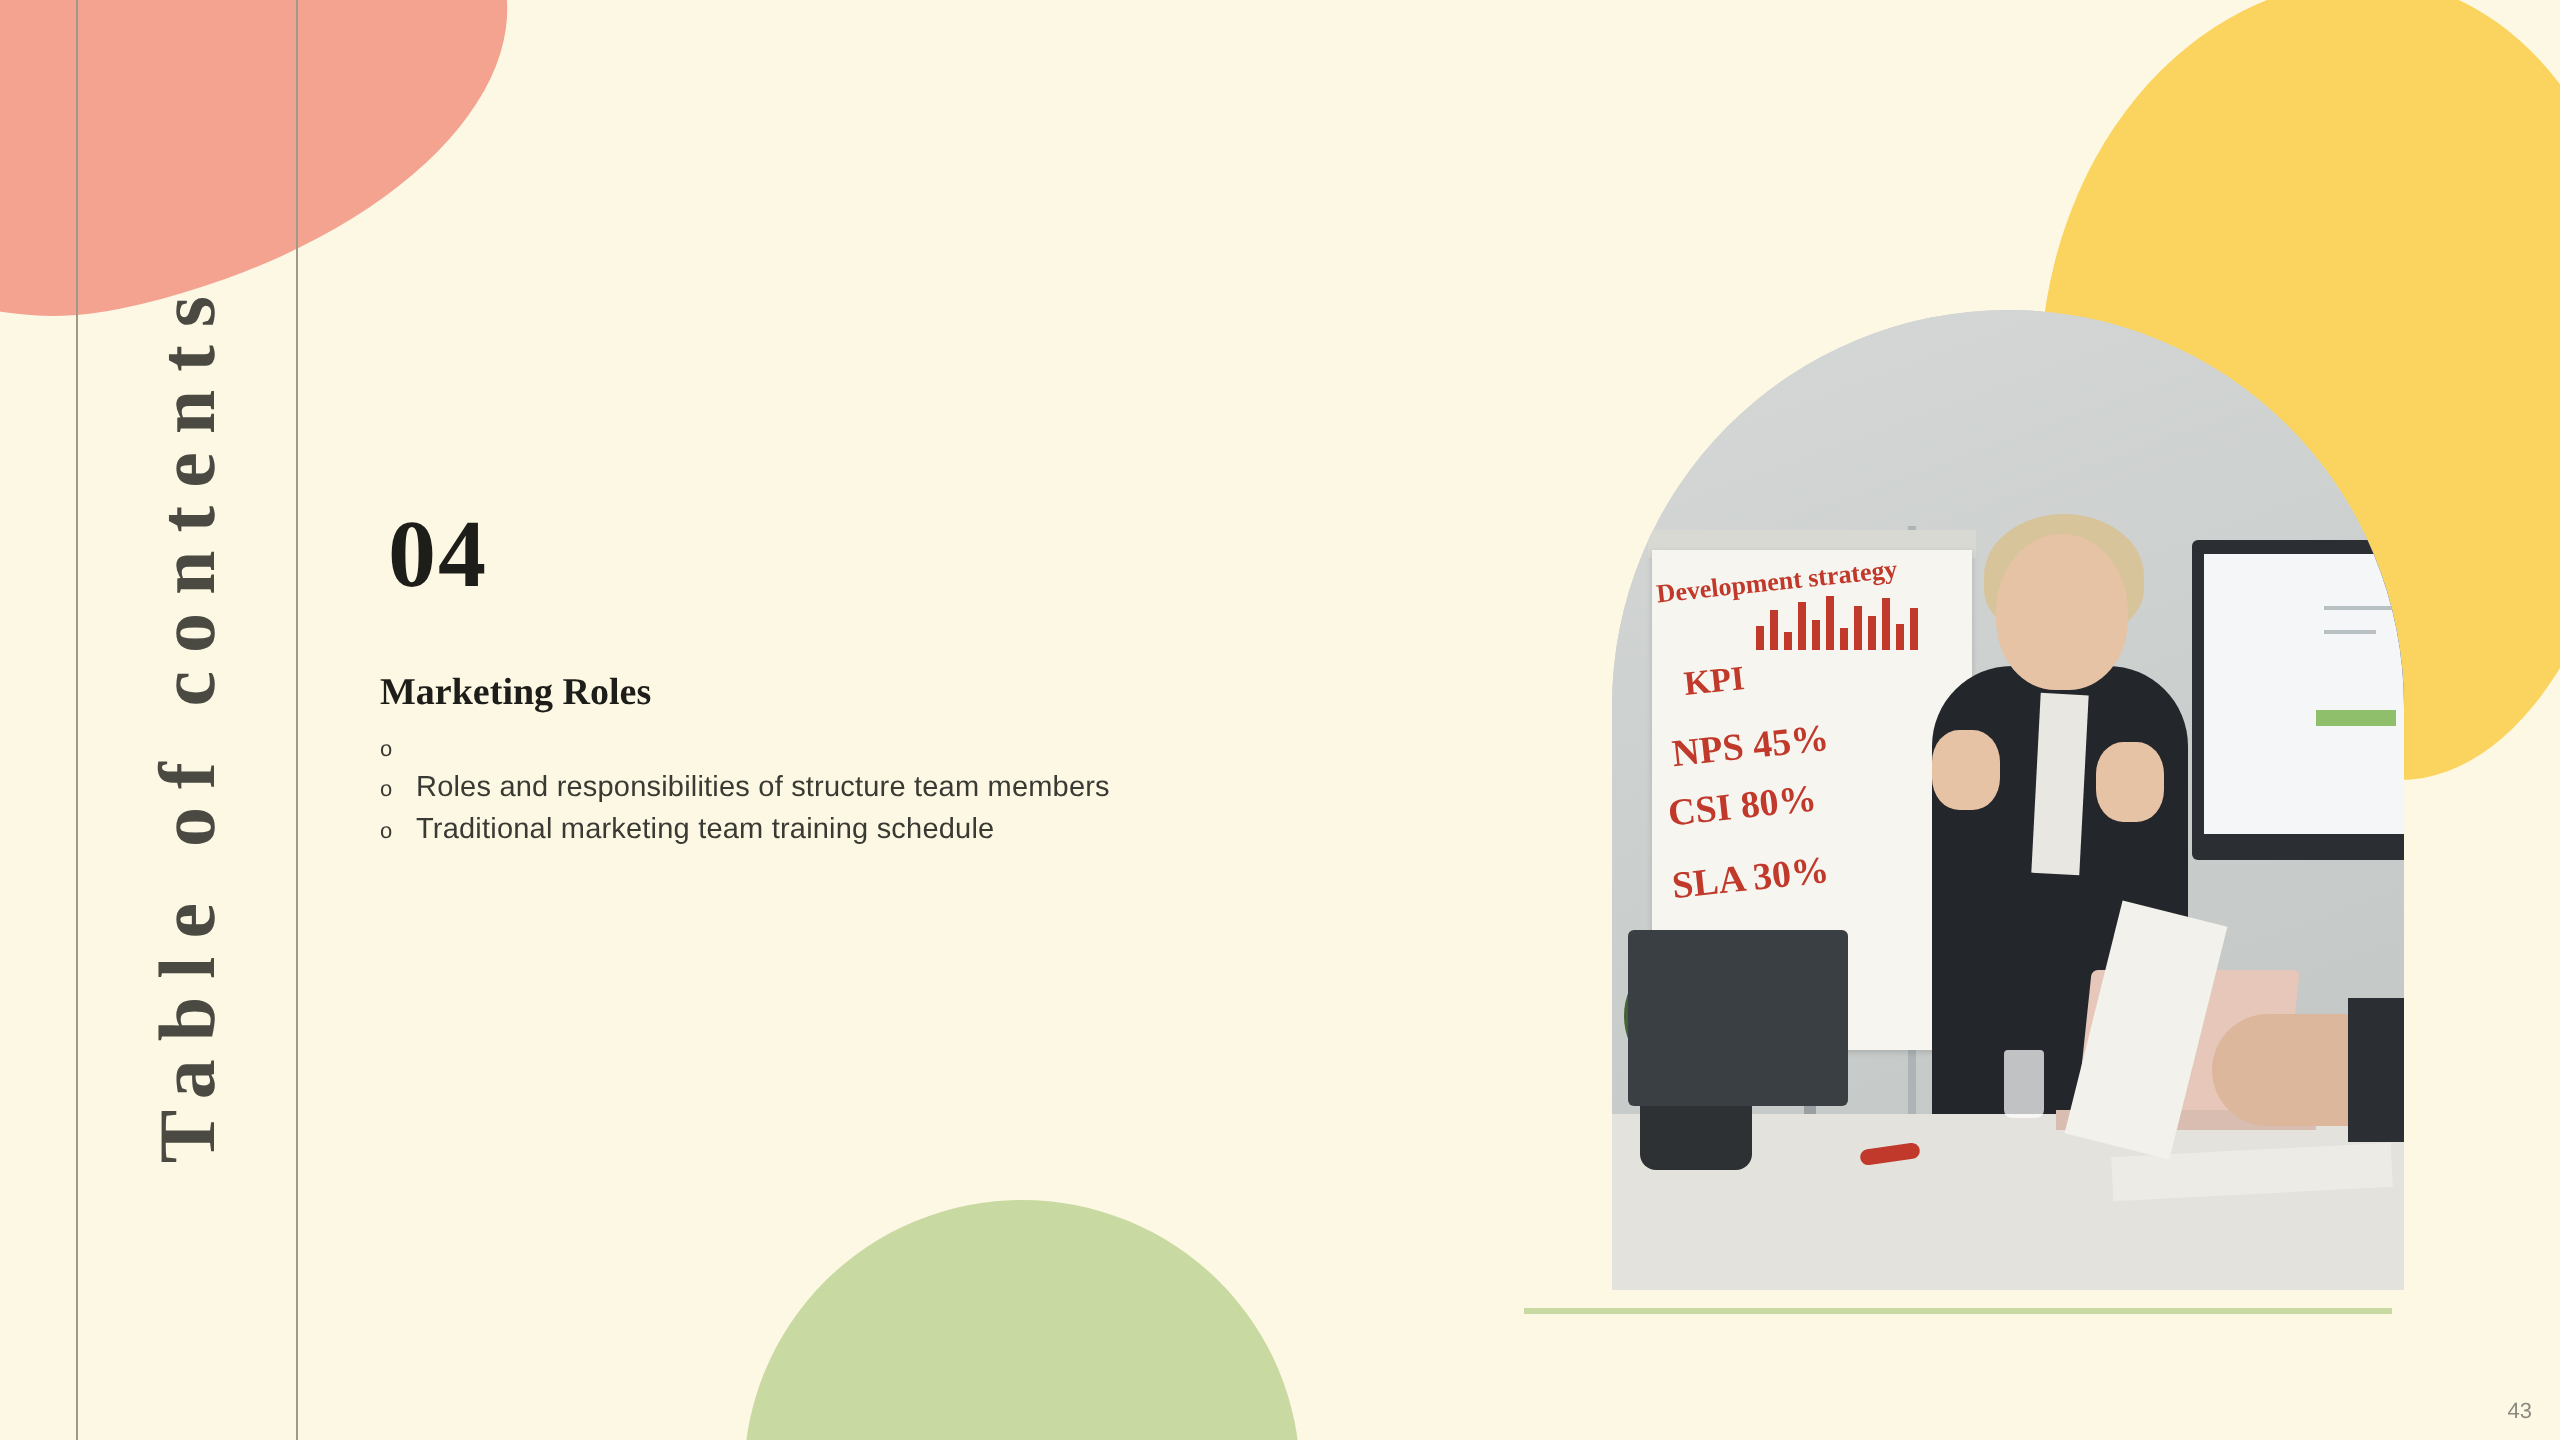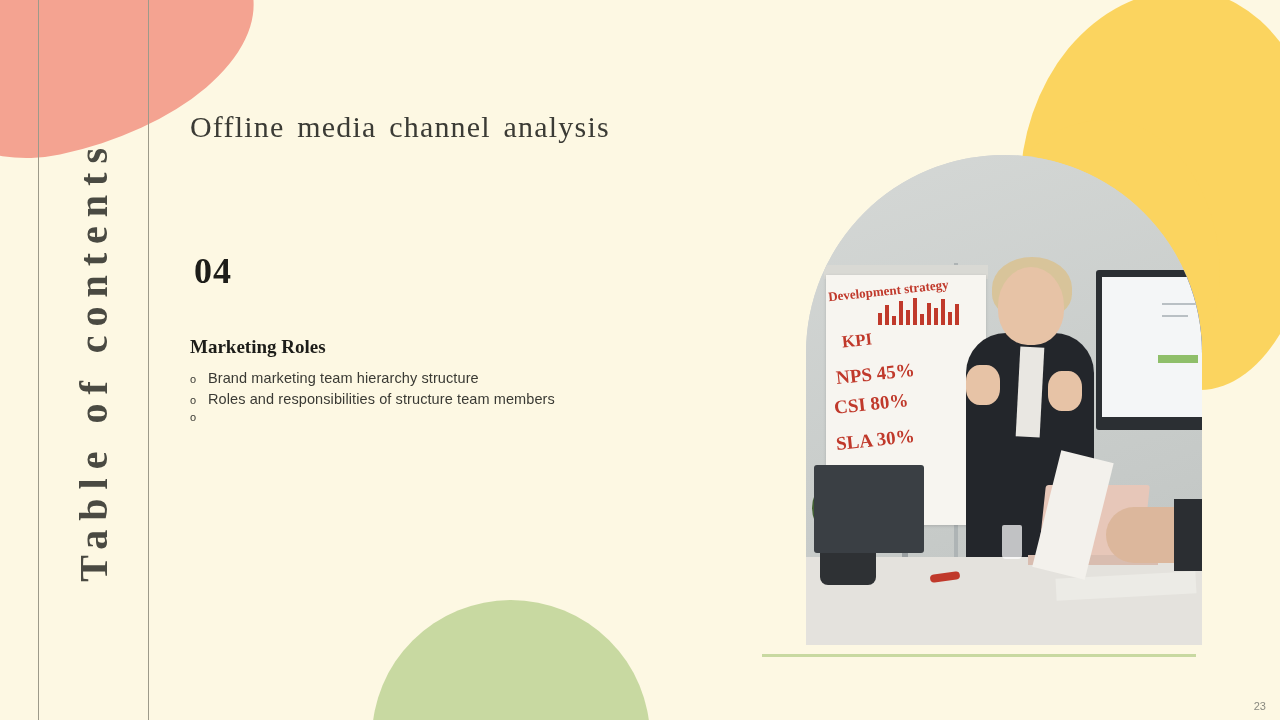--- a/index.html
+++ b/index.html
@@ -109,21 +109,21 @@
     letter-spacing: 1.2px;
     word-spacing: 4px;
   }
 
   
   .number {
     position: absolute;
     left: 194px;
     top: 250px;
     font-family: "Liberation Serif", serif;
-    font-size: 36px;
+    font-size: 48px;
     font-weight: bold;
     color: #1d1d19;
     letter-spacing: 1px;
   }
   .subtitle {
     position: absolute;
     left: 190px;
     top: 336px;
     font-family: "Liberation Serif", serif;
     font-size: 19px;
@@ -455,36 +455,35 @@
   <div class="blob-yellow2"></div>
   <div class="blob-green"></div>
 
   <div class="left-rule-outer"></div>
   <div class="left-rule-inner"></div>
 
   <div class="vertical-title">
     <span>Table of contents</span>
   </div>
 
-  <div class="headline">Offline media channel analysis</div>
 
   <div class="number">04</div>
   <div class="subtitle">Marketing Roles</div>
 
   <div class="bullets">
     <div class="bullet">
       <span class="marker">o</span>
-      <span>Brand marketing team hierarchy structure</span>
     </div>
     <div class="bullet">
       <span class="marker">o</span>
       <span>Roles and responsibilities of structure team members</span>
     </div>
     <div class="bullet">
       <span class="marker">o</span>
+      <span>Traditional marketing team training schedule</span>
     </div>
   </div>
 
   <div class="photo-wrap">
     <div class="ph-wall"></div>
 
     <div class="ph-monitor"></div>
     <div class="ph-monitor-screen"></div>
     <div class="ph-monitor-line"></div>
     <div class="ph-monitor-line2"></div>
@@ -531,14 +530,14 @@
     <div class="ph-glass"></div>
     <div class="ph-marker"></div>
     <div class="ph-docs"></div>
     <div class="ph-arm"></div>
     <div class="ph-sleeve"></div>
     <div class="ph-paper"></div>
   </div>
 
   <div class="photo-underline"></div>
 
-  <div class="page-number">23</div>
+  <div class="page-number">43</div>
 </div>
 
 </body></html>

